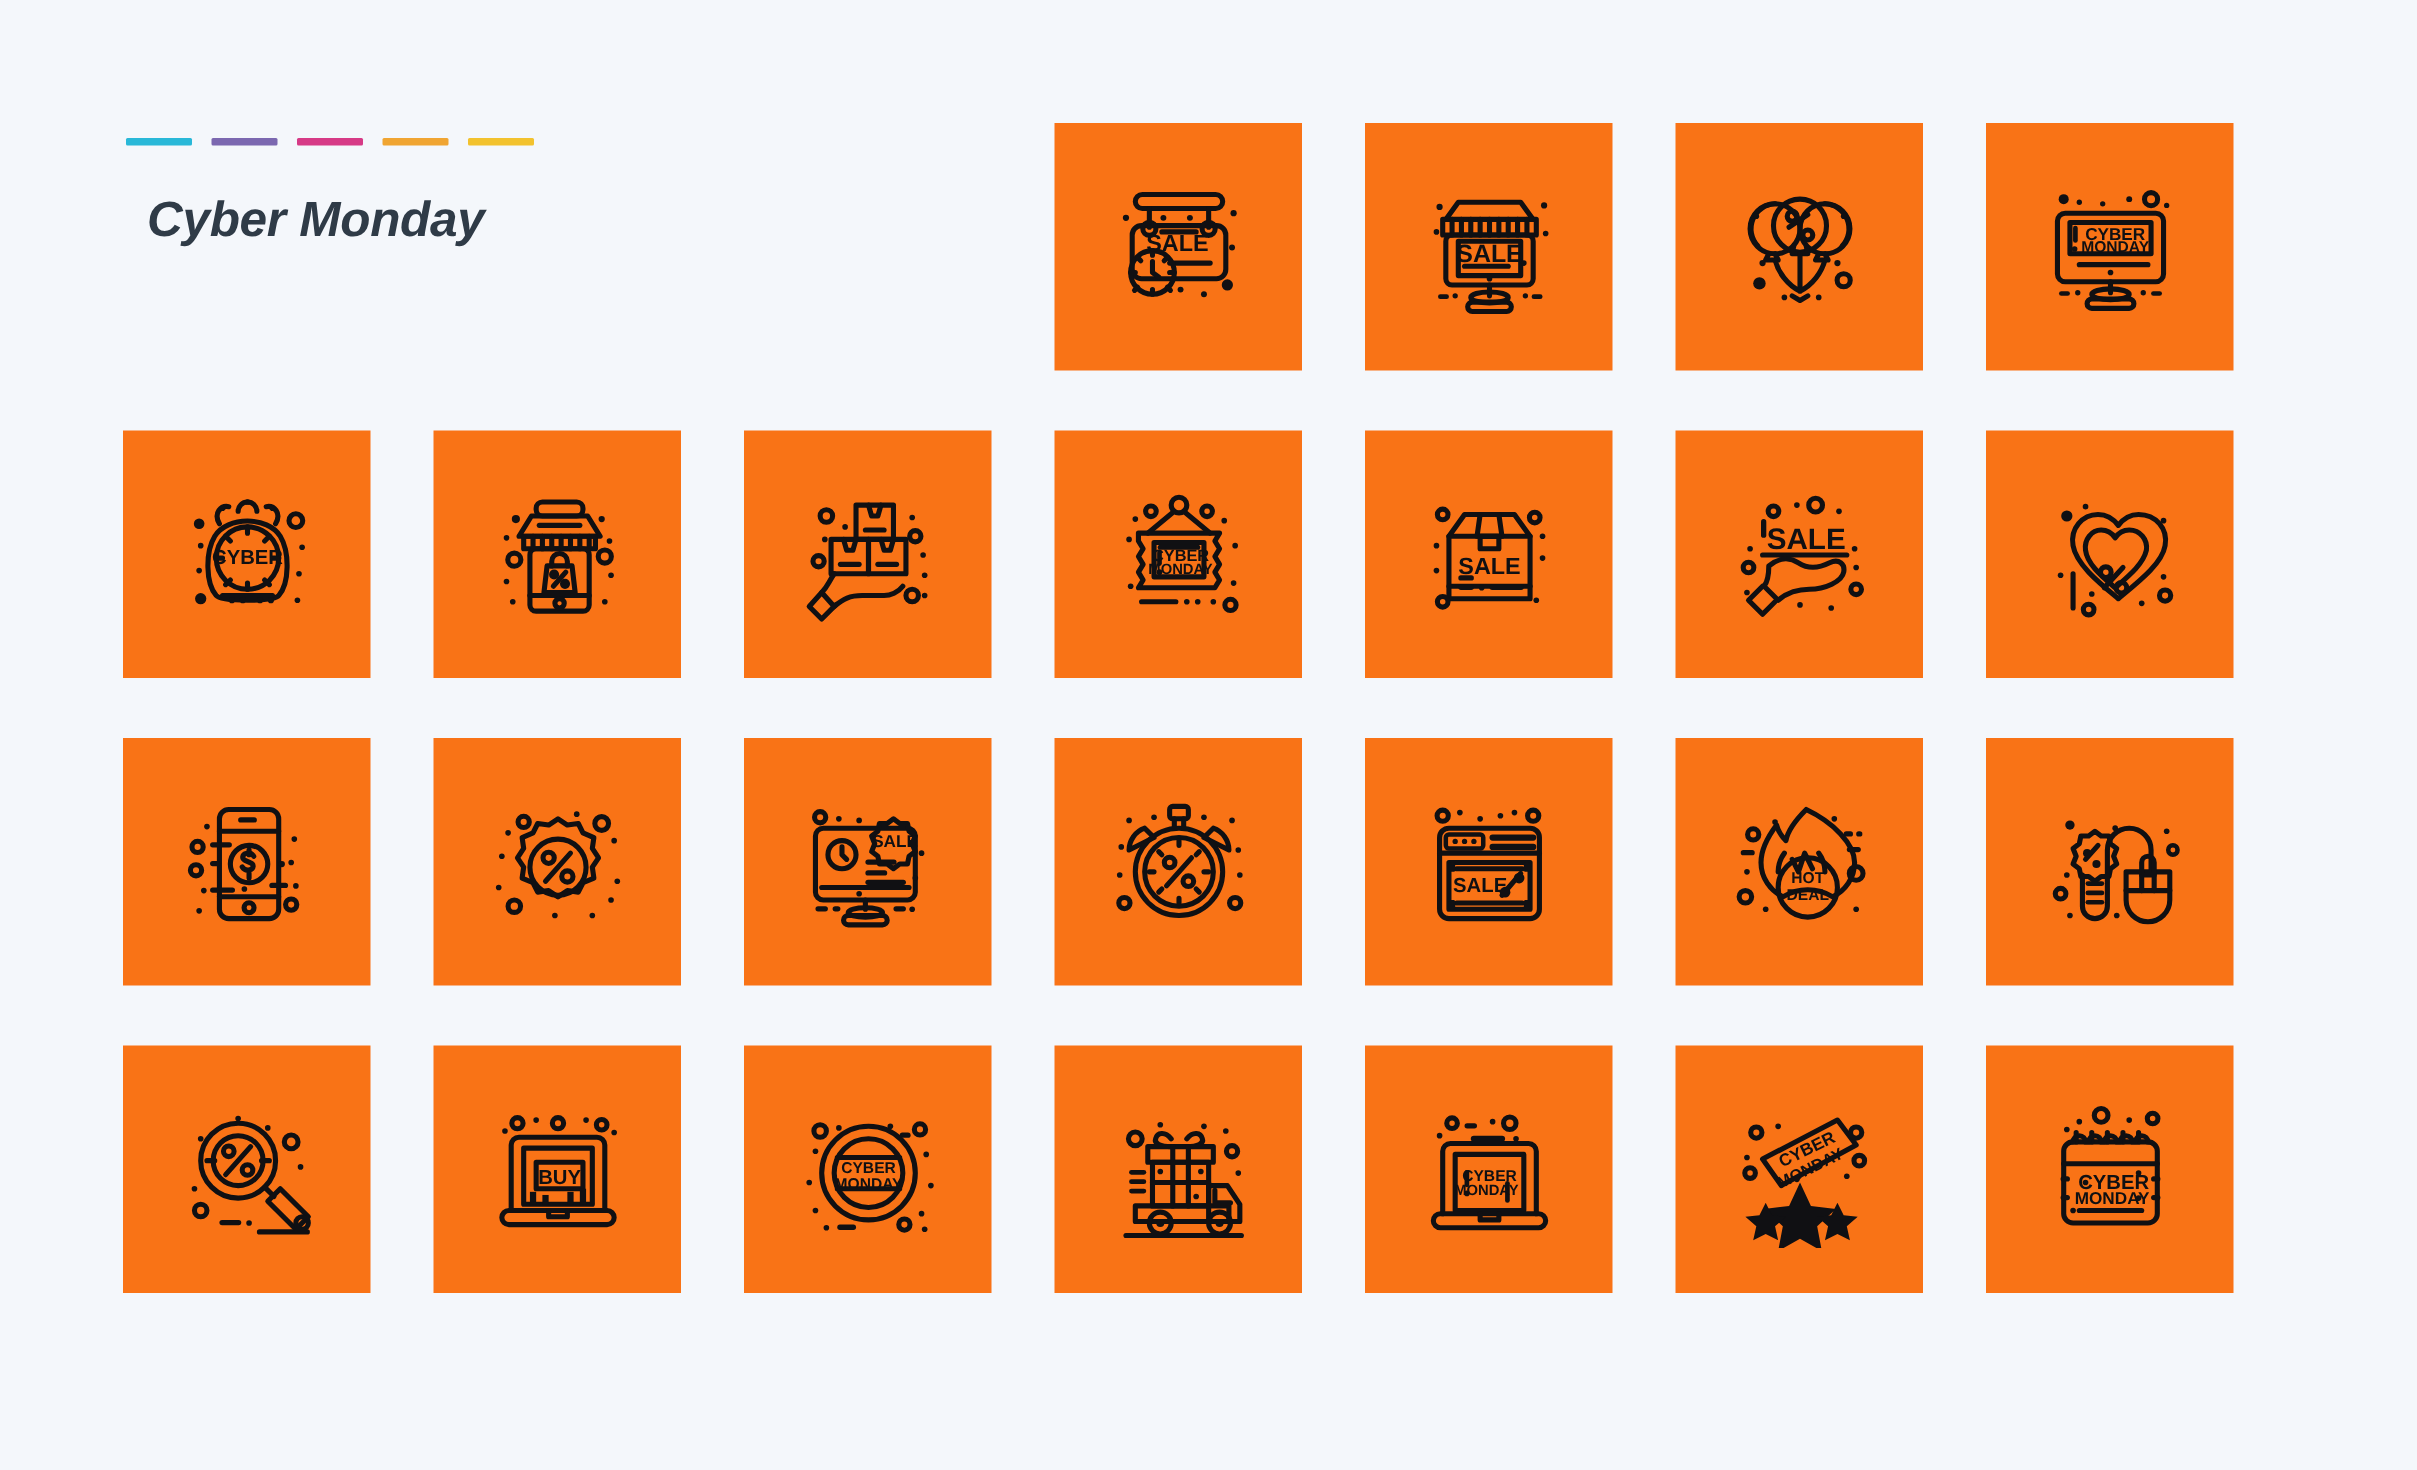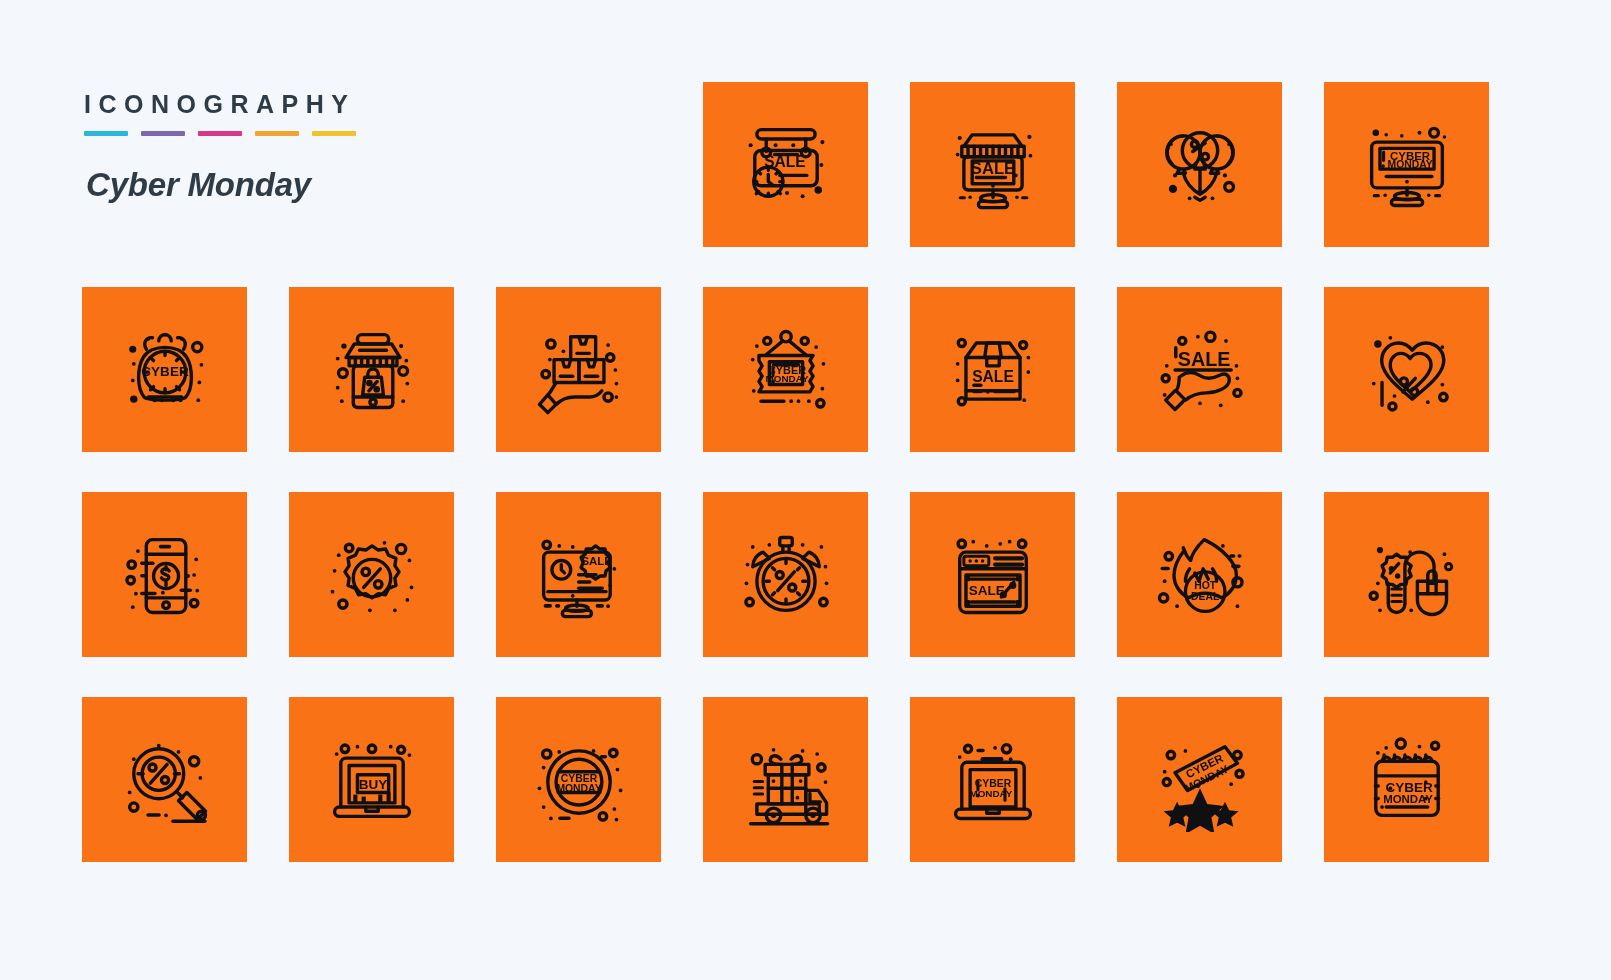--- a/index.html
+++ b/index.html
@@ -36,21 +36,21 @@
   #swatches .sw {
     width:44px; height:5px;
     border-radius:1px;
   }
   #title {
     font-size:33px;
     font-weight:700;
     font-style:italic;
     color:#2f3b47;
     line-height:1.05;
-    margin:4px;
+    margin:16px;
     letter-spacing:-0.2px;
   }
 
   
   #grid {
     position:absolute;
     left:82px; top:82px;
     width:1448px;
     display:grid;
     grid-template-columns:repeat(7, 165px);
@@ -74,21 +74,20 @@
     stroke-linecap:round;
     stroke-linejoin:round;
   }
   .icoF { fill:#101013; stroke:none; }
   .txt  { fill:#101013; stroke:none; font-family:"Liberation Sans", sans-serif; font-weight:700; }
 </style>
 </head>
 <body>
 
 <div id="header">
-  <div id="kicker">ICONOGRAPHY</div>
   <div id="swatches">
     <span class="sw" style="background:#29b8d8"></span>
     <span class="sw" style="background:#7b68b0"></span>
     <span class="sw" style="background:#d63a86"></span>
     <span class="sw" style="background:#f0a532"></span>
     <span class="sw" style="background:#f2c22e"></span>
   </div>
   <div id="title">Cyber Monday</div>
 </div>
 

